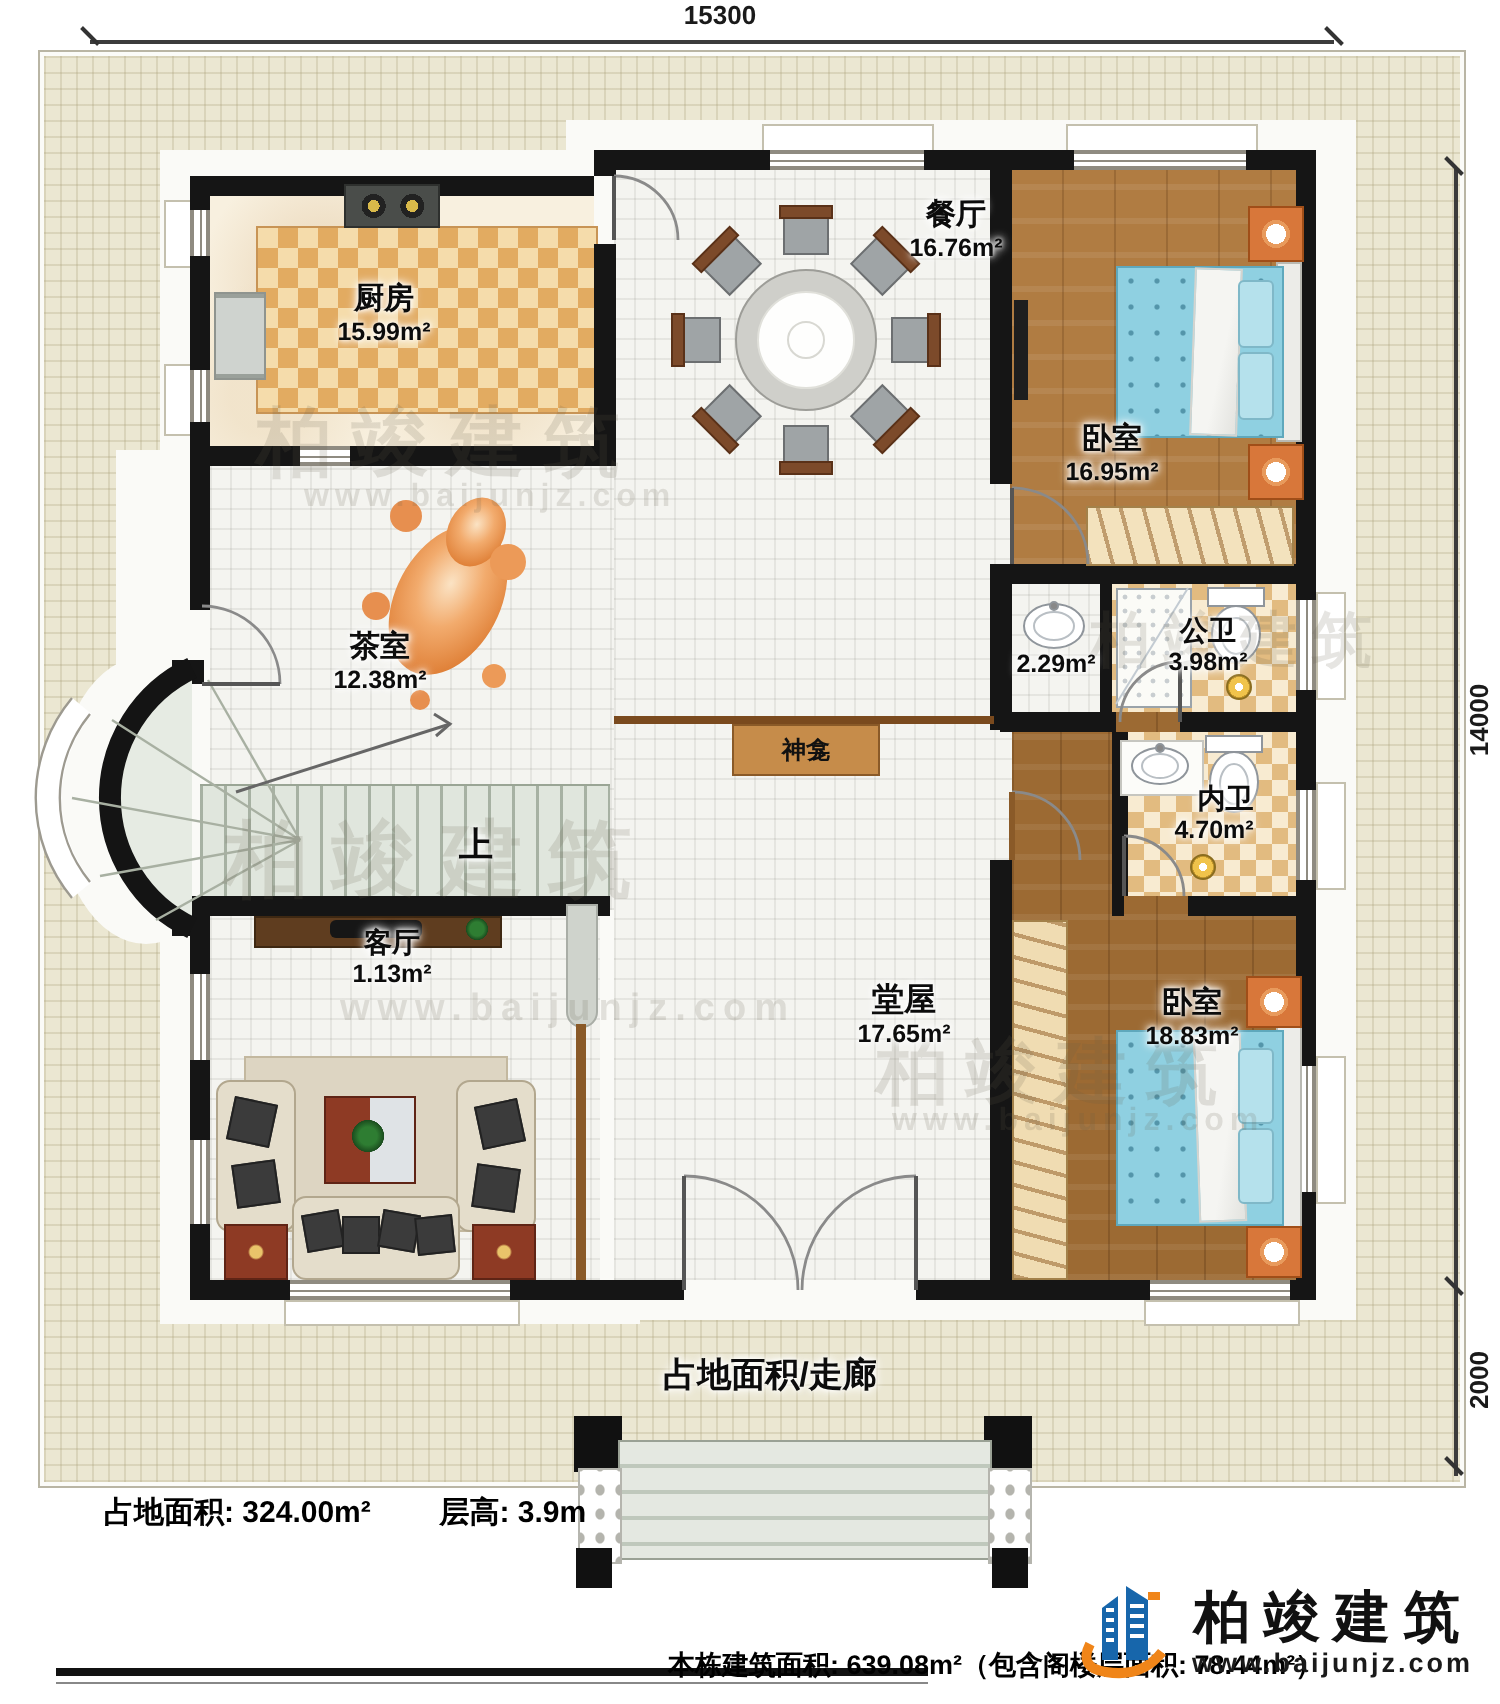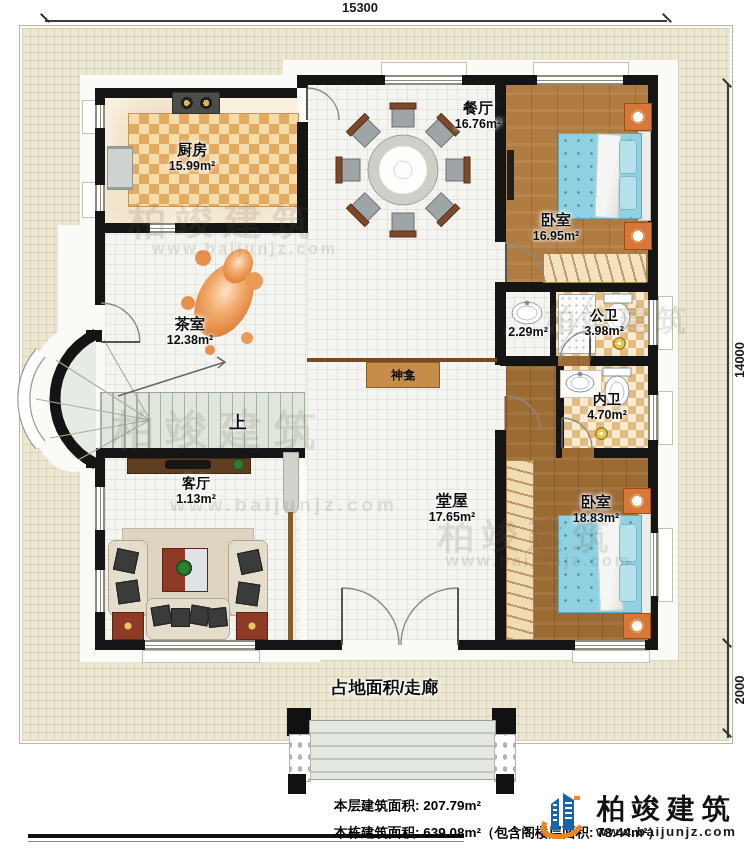--- a/index.html
+++ b/index.html
@@ -371,24 +371,24 @@
   </div>
   <div class="rlabel" style="left:604px;top:308px;">
     <div class="rname" style="font-size:14px;">公卫</div>
     <div class="rarea">3.98m²</div>
   </div>
   <div class="rlabel" style="left:190px;top:316px;">
     <div class="rname">茶室</div>
     <div class="rarea">12.38m²</div>
   </div>
   <div class="rlabel" style="left:607px;top:392px;">
-    <div class="rname" style="font-size:14px;">内卫</div>
+    <div class="rname" style="font-size:14px;text-align:right;">内卫</div>
     <div class="rarea">4.70m²</div>
   </div>
-  <div class="rlabel" style="left:196px;top:476px;">
+  <div class="rlabel" style="left:196px;top:464px;">
     <div class="rname" style="font-size:14px;">客厅</div>
     <div class="rarea">1.13m²</div>
   </div>
   <div class="rlabel" style="left:452px;top:492px;">
     <div class="rname" style="font-size:16px;">堂屋</div>
     <div class="rarea">17.65m²</div>
   </div>
   <div class="rlabel" style="left:596px;top:494px;">
     <div class="rname">卧室</div>
     <div class="rarea">18.83m²</div>
@@ -404,23 +404,27 @@
   <div class="tick" style="left:39px;top:17px;"></div>
   <div class="tick" style="left:661px;top:17px;"></div>
   <div class="dim" style="left:320px;top:0;width:80px;">15300</div>
   <div class="dimline" style="left:727px;top:84px;width:1.5px;height:654px;"></div>
   <div class="tick" style="left:721px;top:82px;"></div>
   <div class="tick" style="left:721px;top:642px;"></div>
   <div class="tick" style="left:721px;top:732px;"></div>
   <div class="dim" style="left:710px;top:352px;width:60px;height:16px;transform:rotate(-90deg);">14000</div>
   <div class="dim" style="left:710px;top:682px;width:60px;height:16px;transform:rotate(-90deg);">2000</div>
 
+  <div class="ftinfo" style="left:52px;top:747px;">
+    <span>占地面积: 324.00m²</span>
+    <span style="display:inline-block;width:26px;"></span>
+    <span>层高: 3.9m</span>
+  </div>
   <div class="abs" style="left:28px;top:834px;width:436px;height:4px;background:#111;"></div>
   <div class="abs" style="left:28px;top:841px;width:436px;height:1px;background:#888;"></div>
-  <div class="ftsmall" style="left:334px;top:797px;">本层建筑面积: 207.79m²</div>
   <div class="ftsmall" style="left:334px;top:824px;">本栋建筑面积: 639.08m²（包含阁楼层面积: 78.44m²）</div>
 
   <div class="abs" style="left:537px;top:788px;width:56px;height:54px;">
     <svg width="56" height="54" viewBox="0 0 56 54">
       <path d="M8,34 Q2,46 16,48 Q34,51 44,38" fill="none" stroke="#f08519" stroke-width="5"></path>
       <polygon points="14,42 14,16 22,10 22,42" fill="#1766ab"></polygon>
       <polygon points="26,42 26,5 37,12 37,42" fill="#1766ab"></polygon>
       <g fill="#ffffff">
         <rect x="16" y="16" width="4" height="2"></rect>
           <rect x="16" y="21" width="4" height="2"></rect>

